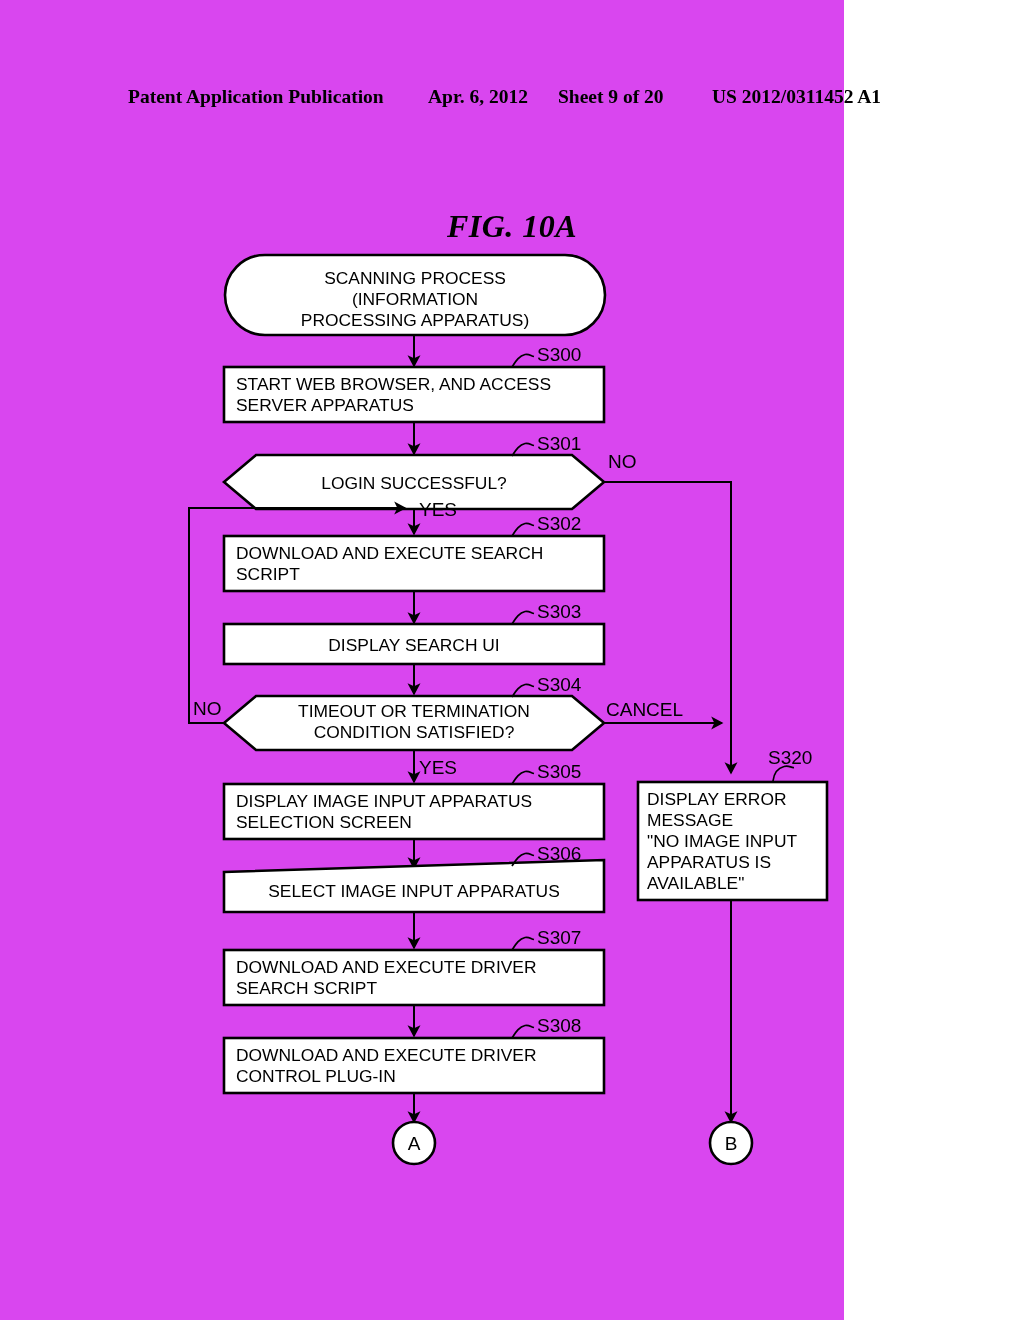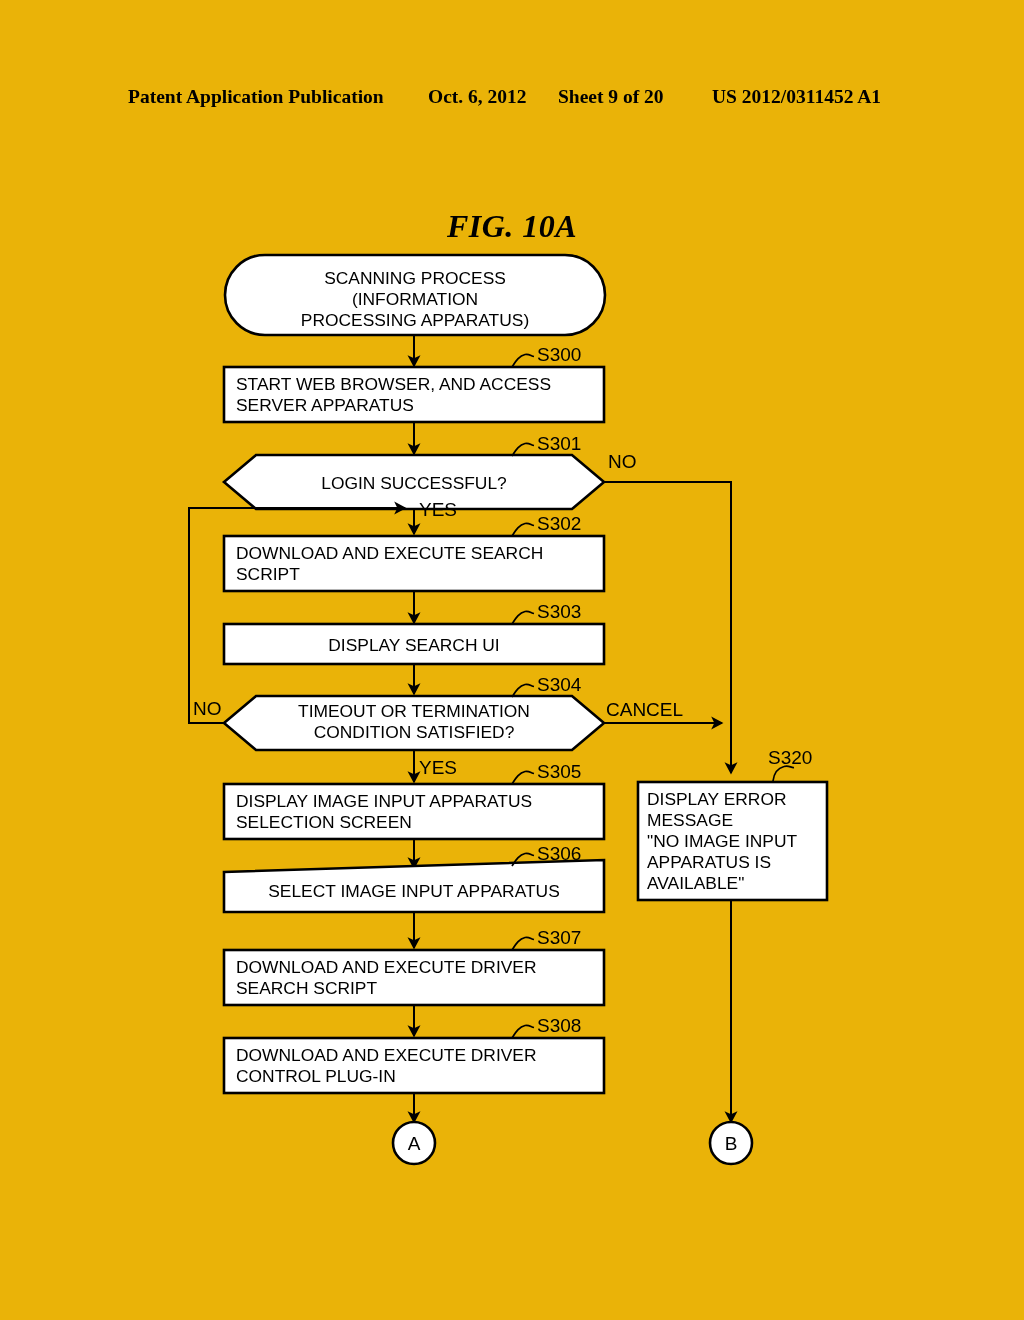--- a/index.html
+++ b/index.html
@@ -10,23 +10,23 @@
   body {
     width: 1024px;
     height: 1320px;
     position: relative;
     font-family: "Liberation Sans", sans-serif;
     overflow: hidden;
   }
   #page {
     position: absolute;
     left: 0; top: 0;
-    width: 1024px;
+    width: 844px;
     height: 1320px;
-    background: #eab308;
+    background: #d946ef;
   }
   
   .pub-header {
     position: absolute;
     top: 86px;
     left: 0;
     width: 1024px;
     height: 28px;
     font-family: "Liberation Serif", serif;
     font-weight: bold;
@@ -88,21 +88,21 @@
     stroke-width: 2.0;
   }
 </style>
 </head>
 <body>
 
 <div id="page">
 
   <div class="pub-header">
     <span class="hdr-pub">Patent Application Publication</span>
-    <span class="hdr-date">Oct. 6, 2012</span>
+    <span class="hdr-date">Apr. 6, 2012</span>
     <span class="hdr-sheet">Sheet 9 of 20</span>
     <span class="hdr-num">US 2012/0311452 A1</span>
   </div>
 
   <div class="fig-title">
     <span class="inner">FIG. 10A</span>
   </div>
 
   <svg id="flow" viewBox="0 0 1024 1320">
     <defs>

